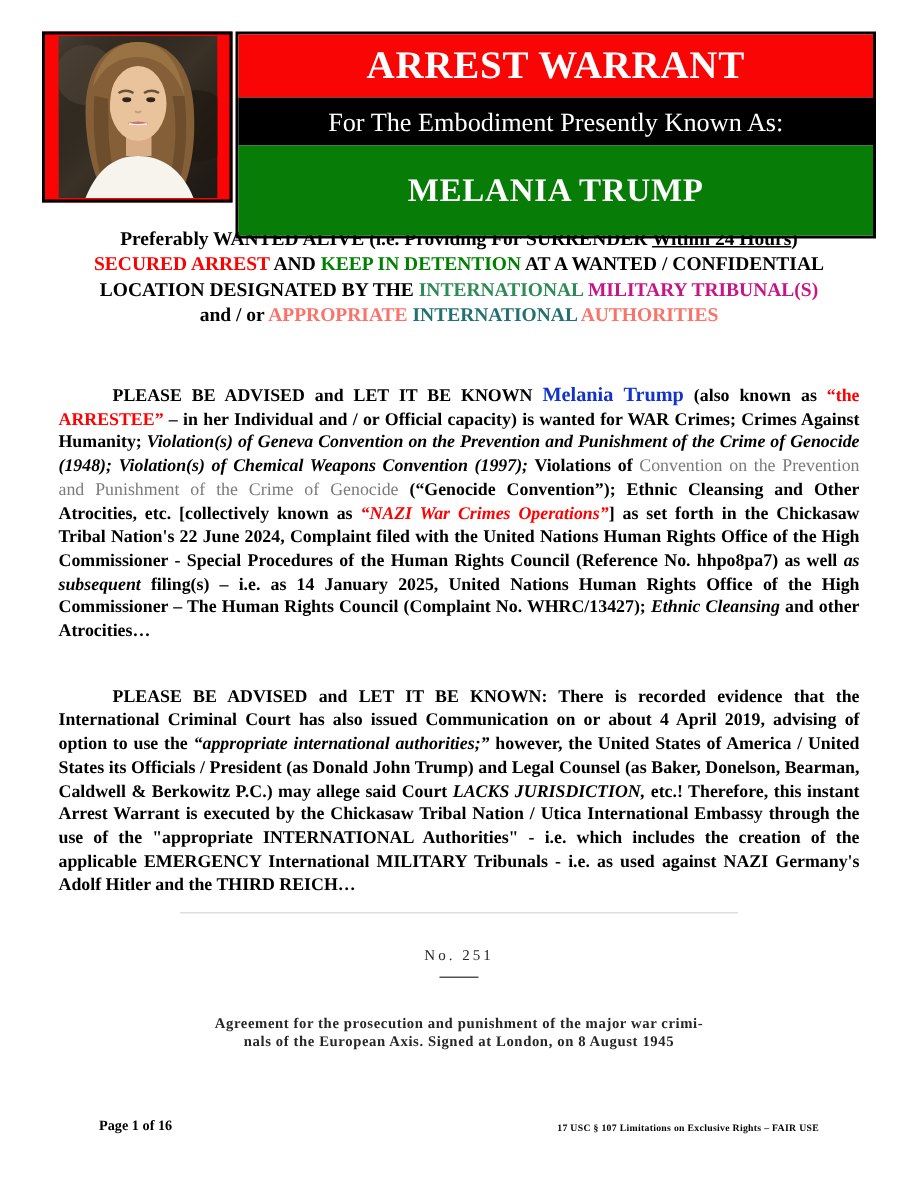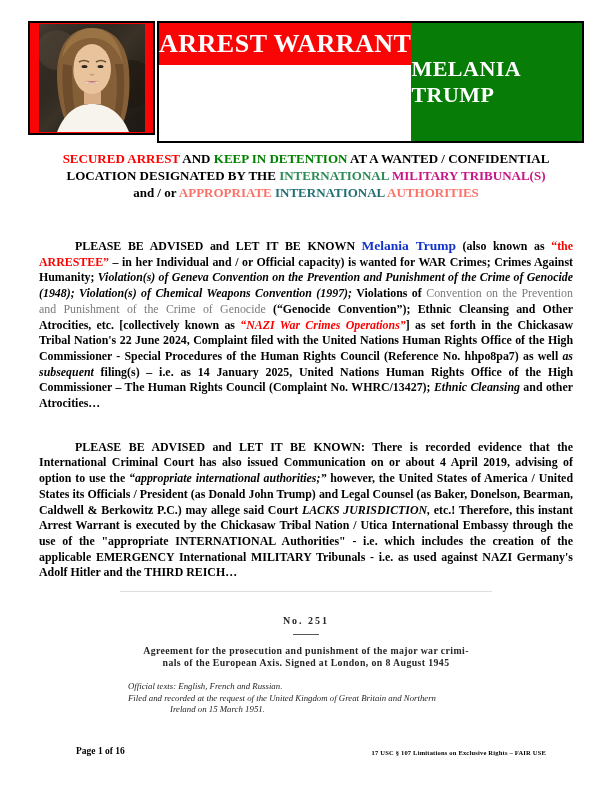--- a/index.html
+++ b/index.html
@@ -10,22 +10,22 @@
   }
   
   .hdr { position:absolute; left:28px; top:21px; display:flex; }
   .photo-cell {
     width:127px; height:114px; box-sizing:border-box;
     background:var(--header-red); border:2px solid #000;
     display:flex; align-items:center; justify-content:center;
   }
   .photo-cell svg { display:block; }
   .bands {
-    width:427px; height:122px; box-sizing:border-box; margin-left:2px;
-    border:2px solid #000; display:flex; flex-direction:row;
+    width:427px; height:138px; box-sizing:border-box; margin-left:2px;
+    border:2px solid #000; display:flex; flex-direction:column;
   }
   .band { display:flex; align-items:center; justify-content:center; color:#fff; }
   .band-red   { height:42px; background:var(--header-red);
                 font-size:26px; font-weight:bold; letter-spacing:0.5px; }
   .band-black { height:32px; background:var(--band-black); font-size:17.5px; }
   .band-green { flex:1; background:var(--header-green);
                 font-size:22px; font-weight:bold; letter-spacing:0.5px; }
   
   .warrant { margin:150px auto 0; padding-top:0; text-align:center;
              font-weight:bold; font-size:13px; line-height:17px; }
@@ -44,32 +44,32 @@
   .bl  { color:var(--text-blue); }
   .big { font-size:13.5px; }
   .i   { font-style:italic; }
   .ri  { color:var(--text-red); font-style:italic; }
   .gy  { color:var(--text-gray); font-weight:normal; }
   .u   { text-decoration:underline; }
   
   .divider { width:372px; height:1px; background:#dedede; margin:10px auto 0; }
   
   .treaty { margin-top:23px; text-align:center; color:#262626; }
-  .treaty-no { font-size:10px; font-weight:bold; letter-spacing:2px; }
+  .treaty-no { font-size:10px; font-weight:normal; letter-spacing:2px; }
   .treaty-rule { width:26px; border:none; border-top:1.5px solid #555;
                  margin:8px auto 10px; }
   .treaty-parties div { font-size:10px; font-weight:bold;
                         letter-spacing:1.6px; line-height:12.6px; }
-  .treaty-title { margin-top:10px; font-size:9.8px; font-weight:bold;
+  .treaty-title { margin-top:25px; font-size:9.8px; font-weight:bold;
                   line-height:11.6px; letter-spacing:0.4px; }
   .treaty-notes { margin:13px auto 0; width:356px; text-align:left;
                   font-style:italic; font-size:8.8px; line-height:11.6px; }
   .treaty-notes .indent { padding-left:42px; }
   
-  .footer-left  { position:absolute; left:76px;  top:746px;
+  .footer-left  { position:absolute; left:66px;  top:746px;
                   font-size:9.5px; font-weight:bold;font-family:Liberation Serif, serif; }
   .footer-right { position:absolute; right:66px; top:749px;
                   font-size:6.5px; font-weight:bold; letter-spacing:0.2px; }
 </style>
 </head>
 <body>
 
 <div class="page">
 
   <div class="hdr">
@@ -104,47 +104,44 @@
         <path d="M47,58.5 Q53,60 59,58.5" stroke="#f6efe8" stroke-width="1" fill="none"></path>
 
         <path d="M34,28 C32,44 33,58 36,66 C33,50 34,38 38,26 Z" fill="#855f38"></path>
         <path d="M72,28 C75,44 74,58 71,66 C74,50 73,38 69,26 Z" fill="#855f38"></path>
 
         <path d="M18,108 C26,88 38,80 53,80 C68,80 82,88 90,108 Z" fill="#f7f3ed"></path>
       </svg>
     </div>
     <div class="bands">
       <div class="band band-red">ARREST WARRANT</div>
+      <div class="band band-black">For The Embodiment Presently Known As:</div>
       <div class="band band-green">MELANIA TRUMP</div>
     </div>
   </div>
 
   <div class="warrant">
+    <div><span>Preferably WANTED ALIVE (i.e. Providing For SURRENDER </span><span class="u">Within 24 Hours</span><span>)</span></div>
     <div><span class="r">SECURED ARREST</span><span> AND </span><span class="g">KEEP IN DETENTION</span><span> AT A WANTED / CONFIDENTIAL</span></div>
     <div><span>LOCATION DESIGNATED BY THE </span><span class="sg">INTERNATIONAL</span><span> </span><span class="m">MILITARY TRIBUNAL(S)</span></div>
     <div><span>and / or </span><span class="sal">APPROPRIATE</span><span> </span><span class="tl">INTERNATIONAL</span><span> </span><span class="sal">AUTHORITIES</span></div>
   </div>
 
   <div class="body-text">
     <div class="para"><span>PLEASE BE ADVISED and LET IT BE KNOWN </span><span class="bl big">Melania Trump</span><span> (also known as </span><span class="r">“the ARRESTEE”</span><span> – in  her Individual and / or Official capacity) is wanted for WAR Crimes; Crimes Against Humanity; </span><span class="i">Violation(s) of Geneva Convention on the Prevention and Punishment of the Crime of Genocide (1948); Violation(s) of Chemical Weapons Convention (1997);</span><span> Violations of </span><span class="gy"> Convention on the Prevention and Punishment of the Crime of Genocide </span><span>(“Genocide Convention”); Ethnic Cleansing and Other Atrocities, etc. [collectively known as </span><span class="ri">“NAZI War Crimes Operations”</span><span>] as set forth in the Chickasaw Tribal Nation's </span><span>22 June 2024,</span><span> Complaint filed with the United Nations Human Rights Office of the High Commissioner - Special Procedures of the Human Rights Council (</span><span>Reference No. hhpo8pa7</span><span>) as well </span><span class="i">as subsequent</span><span> filing(s) – i.e. as </span><span>14 January 2025,</span><span> United Nations Human Rights Office of the High Commissioner – The Human Rights Council (</span><span>Complaint No. WHRC/13427</span><span>); </span><span class="i">Ethnic Cleansing</span><span> and other Atrocities…</span></div>
     <div class="para"><span>PLEASE BE ADVISED and LET IT BE KNOWN:  There is recorded evidence that the International Criminal Court has also issued Communication on or about </span><span>4 April 2019,</span><span> advising of option to use the </span><span class="i">“appropriate international authorities;”</span><span> however, the United States of America / United States its Officials / President (as Donald John Trump) and Legal Counsel (as Baker, Donelson, Bearman, Caldwell &amp; Berkowitz P.C.) may allege said Court </span><span class="i">LACKS JURISDICTION,</span><span> etc.!  Therefore, this instant Arrest Warrant is executed by the Chickasaw Tribal Nation / Utica International Embassy through the use of the "appropriate INTERNATIONAL Authorities" - i.e. which includes the creation of the applicable EMERGENCY International MILITARY Tribunals - i.e. as used against NAZI Germany's Adolf Hitler and the THIRD REICH…</span></div>
   </div>
 
   <div class="divider"></div>
 
   <div class="treaty">
     <div class="treaty-no">No. 251</div>
     <hr class="treaty-rule">
     <div class="treaty-title">
       <div>Agreement for the prosecution and punishment of the major war crimi-</div>
       <div>nals of the European Axis. Signed at London, on 8 August 1945</div>
     </div>
-    <div class="treaty-notes">
-      <div>Official texts: English, French and Russian.</div>
-      <div>Filed and recorded at the request of the United Kingdom of Great Britain and Northern</div>
-      <div class="indent">Ireland on 15 March 1951.</div>
-    </div>
   </div>
 
   <div class="footer-left">Page 1 of 16</div>
   <div class="footer-right">17 USC § 107 Limitations on Exclusive Rights – FAIR USE</div>
 
 </div>
 
 </body></html>

